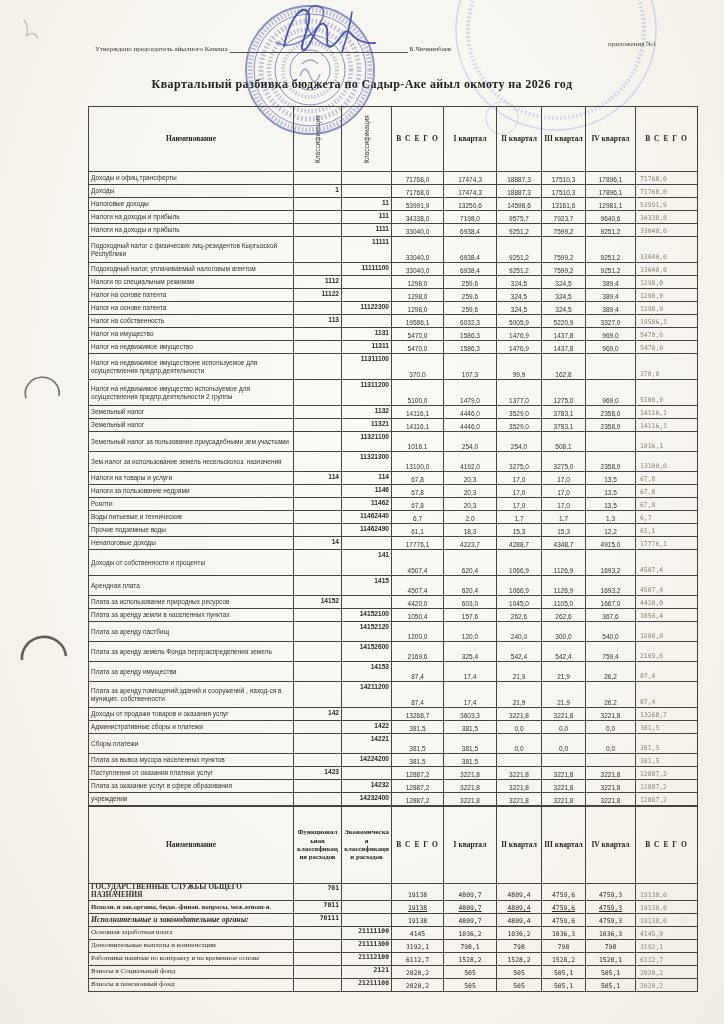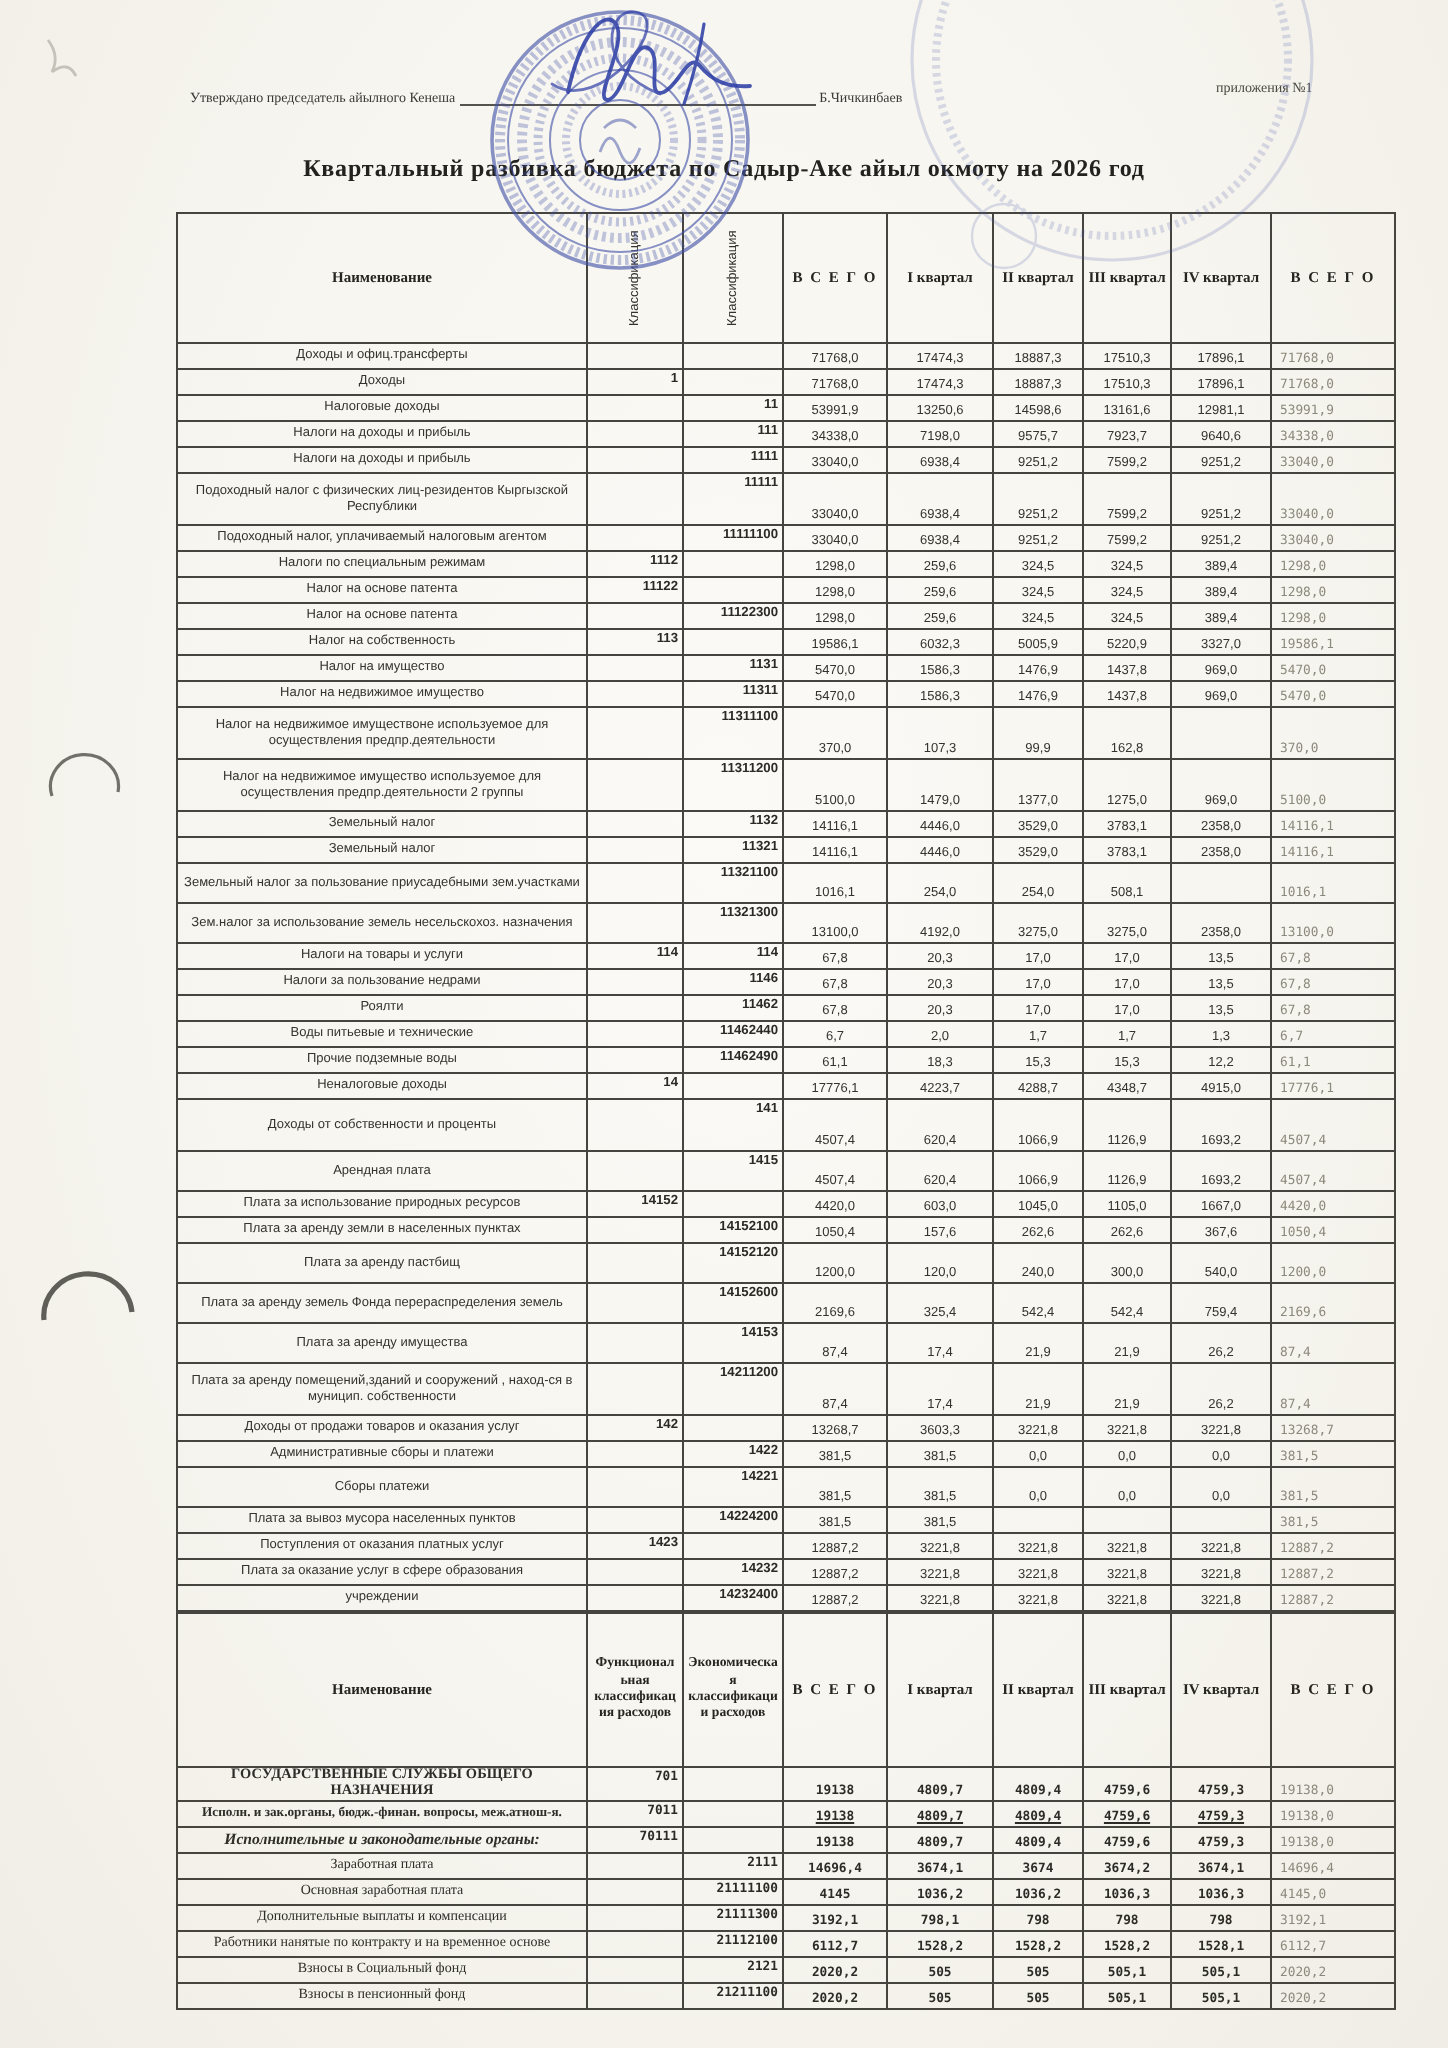--- a/index.html
+++ b/index.html
@@ -22,30 +22,30 @@
   col.cw4{width:53px}col.cw5{width:45px}col.cw6{width:44px}col.cw7{width:50px}col.cw8{width:62px}
   th,td{border:1px solid #45443e;overflow:hidden;}
   th{font:bold 7.5px/1.15 "Liberation Serif",serif;color:#26251f;text-align:center;vertical-align:middle;padding:0;}
   th.sp{letter-spacing:1px;}
   #t1 thead th{height:64px;}
   .vtext{writing-mode:vertical-rl;transform:rotate(180deg);margin:0 auto;
     font:6.5px "Liberation Sans",sans-serif;font-weight:400;height:60px;color:#33322c;}
   #t2 thead th{height:74px;}
   #t2 thead th.wrapcol{font:bold 6.8px/1.25 "Liberation Serif",serif;overflow-wrap:anywhere;padding:1px 2px;}
   td{font:6.5px/1.1 "Liberation Sans",sans-serif;color:#34332d;padding:0 2px;height:11px;}
-  td.name{text-align:center;vertical-align:middle;}
+  td.name{text-align:left;vertical-align:middle;}
   td.c1,td.c2{font-weight:bold;text-align:right;vertical-align:top;padding-top:1px;font-size:6.6px;color:#2b2a25;}
   td.num{text-align:center;vertical-align:bottom;padding-bottom:1px;}
   td.last{font-family:"DejaVu Sans Mono",monospace;font-size:6.4px;color:#8b887c;
     text-align:left;padding-left:4px;vertical-align:bottom;padding-bottom:1px;}
   tr.t2 td{height:18px;}
   tr.t3 td{height:24px;}
   
   #t2 td.name{font-family:"Liberation Serif",serif;font-size:7px;color:#2e2d28;}
-  #t2 td.num{font-family:"DejaVu Sans Mono",monospace;font-weight:700;font-size:6.4px;color:#2c2b26;}
+  #t2 td.num{font-family:"DejaVu Sans Mono",monospace;font-weight:400;font-size:6.4px;color:#2c2b26;}
   #t2 td.c1,#t2 td.c2{font-family:"DejaVu Sans Mono",monospace;font-size:6.4px;}
   #t2 td.last{font-weight:400;}
   #t2 tr.r1 td.name{font-weight:bold;font-size:7.2px;letter-spacing:.1px;}
   #t2 tr.r2 td.name{font-weight:bold;font-size:6.6px;}
   #t2 tr.r2 td.num{text-decoration:underline;}
   #t2 tr.r3 td.name{font-weight:bold;font-style:italic;font-size:7.8px;}
   #t2 tr.r4 td.name{font-weight:bold;font-size:7.4px;}
   
   .ink{position:absolute;top:0;left:0;pointer-events:none;}
 </style>
@@ -590,31 +590,20 @@
             <td class="c1">70111</td>
             <td class="c2"></td>
             <td class="num">19138</td>
             <td class="num">4809,7</td>
             <td class="num">4809,4</td>
             <td class="num">4759,6</td>
             <td class="num">4759,3</td>
             <td class="last">19138,0</td>
           </tr>
           <tr>
-            <td class="name">Заработная плата</td>
-            <td class="c1"></td>
-            <td class="c2">2111</td>
-            <td class="num">14696,4</td>
-            <td class="num">3674,1</td>
-            <td class="num">3674</td>
-            <td class="num">3674,2</td>
-            <td class="num">3674,1</td>
-            <td class="last">14696,4</td>
-          </tr>
-          <tr>
             <td class="name">Основная заработная плата</td>
             <td class="c1"></td>
             <td class="c2">21111100</td>
             <td class="num">4145</td>
             <td class="num">1036,2</td>
             <td class="num">1036,2</td>
             <td class="num">1036,3</td>
             <td class="num">1036,3</td>
             <td class="last">4145,0</td>
           </tr>

